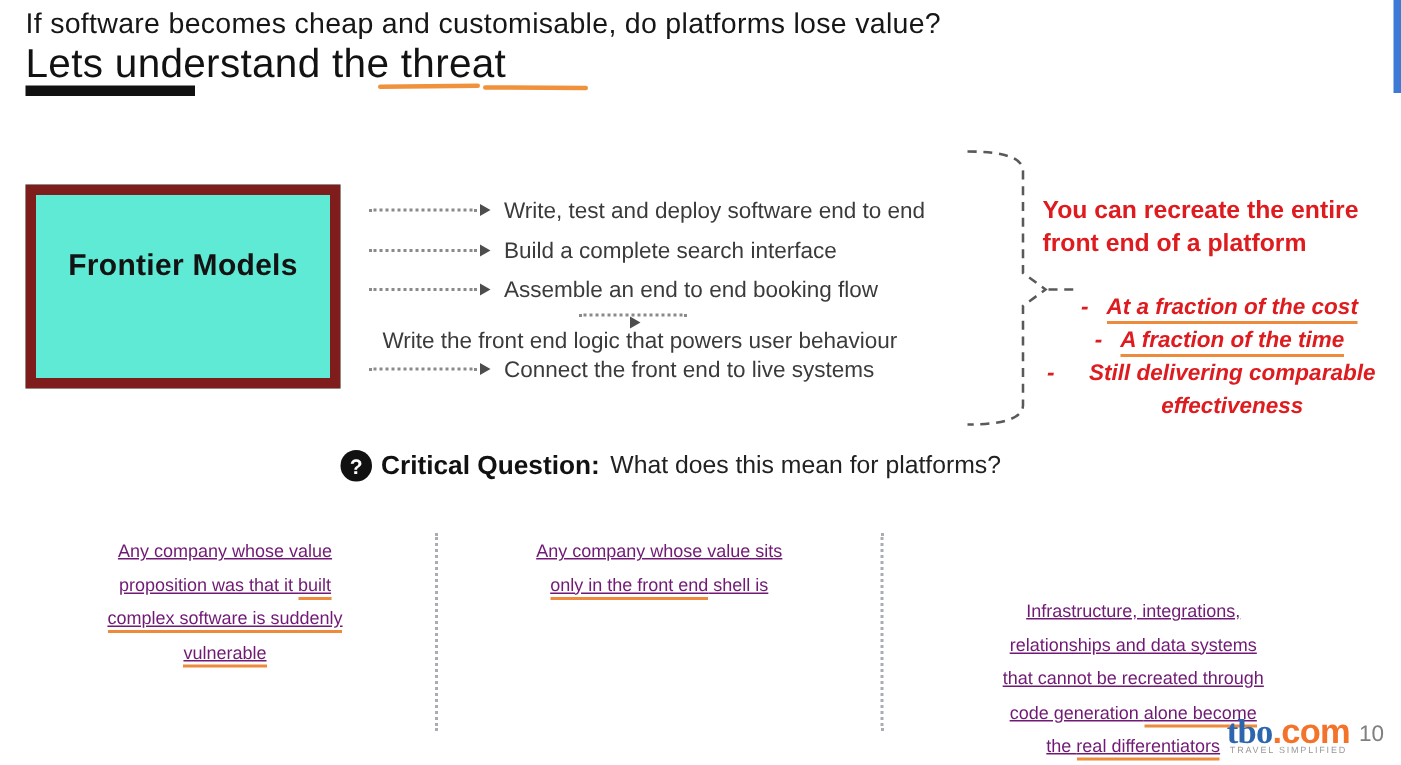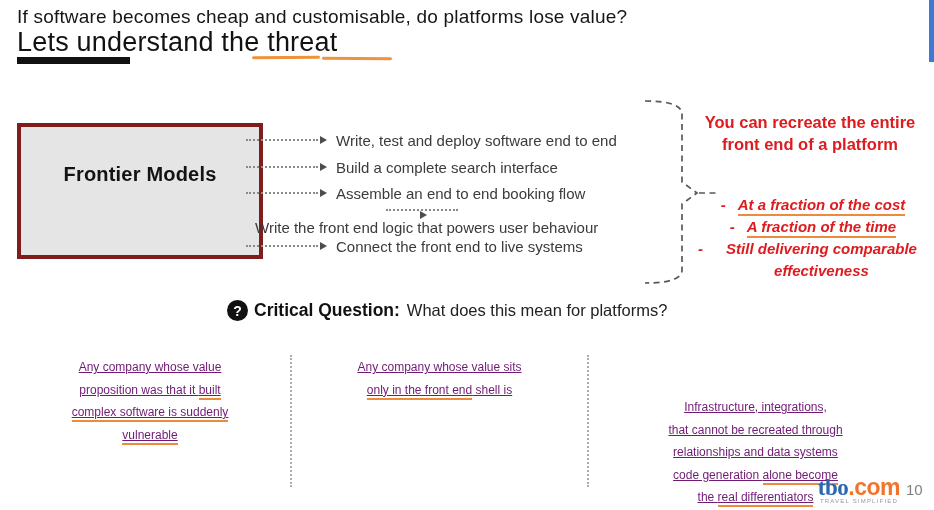--- a/index.html
+++ b/index.html
@@ -8,35 +8,35 @@
   .abs{position:absolute;}
 
   
   .kicker{left:17px;top:6px;font-size:19px;letter-spacing:.2px;color:#161616;white-space:nowrap;text-align:center;}
   .title{left:17px;top:27px;font-size:27px;letter-spacing:.2px;color:#121212;white-space:nowrap;}
   .title-bar{left:17px;top:57px;width:113px;height:7px;background:#111;}
   .title-uline1{left:252px;top:56px;width:68px;height:3px;background:#F0913C;border-radius:2px;transform:rotate(-.6deg);}
   .title-uline2{left:322px;top:57px;width:70px;height:3px;background:#F0913C;border-radius:2px;transform:rotate(.4deg);}
 
   
-  .fbox{left:17px;top:123px;width:246px;height:136px;background:#e5e5e5;border:4px solid #7f1d1d;
+  .fbox{left:17px;top:123px;width:210px;height:136px;background:#5eead4;border:7px solid #7f1d1d;
         box-sizing:border-box;}
   .fbox-label{position:absolute;left:0;right:0;top:36px;text-align:center;font-weight:bold;
         font-size:20px;color:#131313;letter-spacing:.2px;}
 
   
   .cap-row{display:flex;align-items:center;height:20px;white-space:nowrap;}
   .cap-dots{width:72px;height:0;border-top:2px dotted #8a8a8a;}
   .cap-arrow{width:0;height:0;border-left:7px solid #4d4d4d;border-top:4px solid transparent;
         border-bottom:4px solid transparent;margin-left:2px;}
   .cap-text{margin-left:9px;font-size:15px;color:#3b3b3b;}
 
   
   .brace{left:640px;top:92px;}
-  .red-head{left:695px;top:111px;width:230px;text-align:center;font-weight:bold;
+  .red-head{left:695px;top:129px;width:230px;text-align:left;font-weight:bold;
         font-size:16.5px;color:#DE1B1E;line-height:22px;}
   .red-bullets{left:698px;top:194px;width:230px;color:#DE1B1E;font-style:italic;font-weight:bold;
         font-size:15px;line-height:22px;}
   .rb-row{display:flex;justify-content:center;}
   .rb-dash{margin-right:12px;}
   .rb-text{text-align:center;}
   .u{border-bottom:2.5px solid #EE8A3B;padding-bottom:1px;}
 
   
   .cq{left:227px;top:300px;display:flex;align-items:center;}
@@ -142,22 +142,22 @@
     <div class="line"><span class="u">vulnerable</span></div>
   </div>
   <div class="abs vdiv vdiv1"></div>
   <div class="abs col col2">
     <div class="line"><span>Any company whose value sits</span></div>
     <div class="line"><span class="u">only in the front end</span><span> shell is</span></div>
   </div>
   <div class="abs vdiv vdiv2"></div>
   <div class="abs col col3">
     <div class="line"><span>Infrastructure, integrations,</span></div>
+    <div class="line"><span>relationships and data systems</span></div>
     <div class="line"><span>that cannot be recreated through</span></div>
-    <div class="line"><span>relationships and data systems</span></div>
     <div class="line"><span>code generation </span><span class="u">alone become</span></div>
     <div class="line"><span>the </span><span class="u">real differentiators</span></div>
   </div>
 
   <div class="abs logo">
     <div class="logo-main">
       <span class="logo-t">tbo</span><span class="logo-c">.com</span>
     </div>
     <div class="logo-tag">TRAVEL SIMPLIFIED</div>
   </div>

